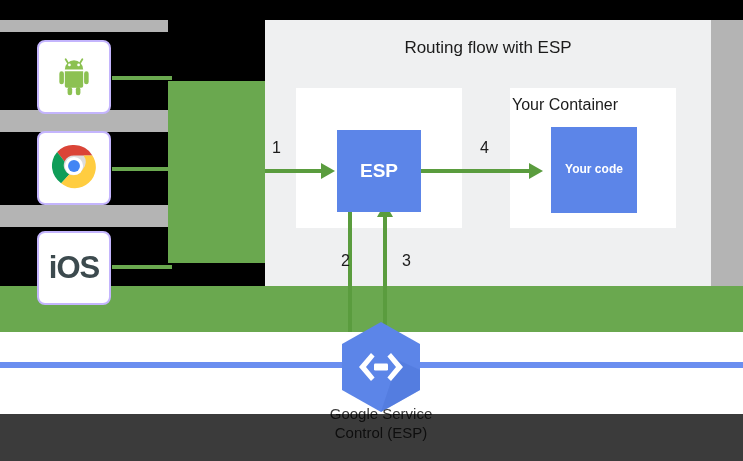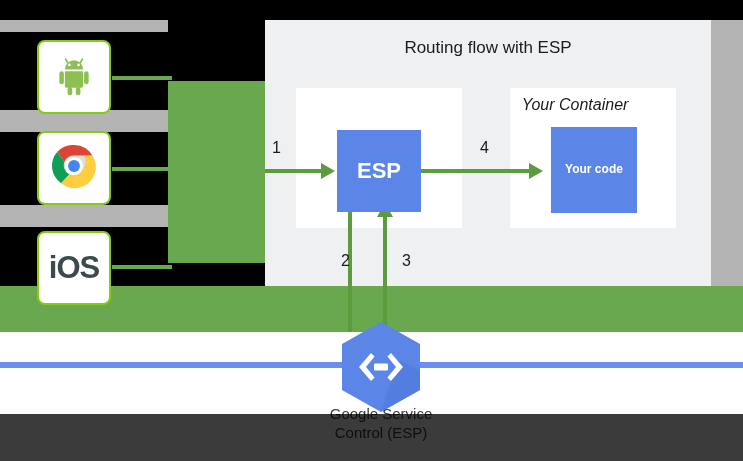--- a/index.html
+++ b/index.html
@@ -32,21 +32,21 @@
   
   .white-bottom{position:absolute;left:0;top:332px;width:743px;height:129px;background:#fff;}
   .blue-rule{position:absolute;left:0;top:362px;width:743px;height:6px;background:#6a8ef0;}
 
   
   .dark-overlay{position:absolute;left:0;top:414px;width:743px;height:47px;background:rgba(0,0,0,.77);}
 
   
   .icon-card{
     position:absolute;width:74px;height:74px;background:#fff;
-    border:2px solid #84cc16;border-radius:8px;
+    border:2px solid #c4b5fd;border-radius:8px;
     display:flex;align-items:center;justify-content:center;
     box-sizing:border-box;
   }
   .card-android{left:37px;top:40px;}
   .card-chrome{left:37px;top:131px;}
   .card-ios{left:37px;top:231px;}
   .ios-text{font-weight:bold;font-size:31px;color:#3c4a4e;letter-spacing:-1px;}
 
   
   .panel-title{
@@ -56,29 +56,29 @@
 
   
   .container-card{position:absolute;background:#fff;}
   .card-esp{left:296px;top:88px;width:166px;height:140px;}
   .card-your{left:510px;top:88px;width:166px;height:140px;}
   .container-label{
     position:absolute;top:96px;width:166px;text-align:center;
     font-size:16px;color:#1b1b1b;
   }
   .label-esp{left:296px;}
-  .label-your{left:492px;font-style:italic;}
+  .label-your{left:482px;}
 
   
   .blue-box{
     position:absolute;background:#5c85e8;
     display:flex;align-items:center;justify-content:center;
     color:#fff;font-weight:bold;text-align:center;line-height:1.15;
   }
-  .box-esp{left:337px;top:130px;width:84px;height:82px;font-size:22px;}
+  .box-esp{left:337px;top:130px;width:84px;height:82px;font-size:19px;}
   .box-your{left:551px;top:127px;width:86px;height:86px;font-size:12px;}
 
   
   .arrow-line{position:absolute;background:#5a9c3e;}
   .h-line-1{left:265px;top:169px;width:58px;height:4px;}
   .h-line-4{left:421px;top:169px;width:110px;height:4px;}
   .v-line-2{left:348px;top:212px;width:4px;height:120px;}
   .v-line-3{left:383px;top:206px;width:4px;height:126px;}
 
   .arrow-head{position:absolute;width:0;height:0;}

